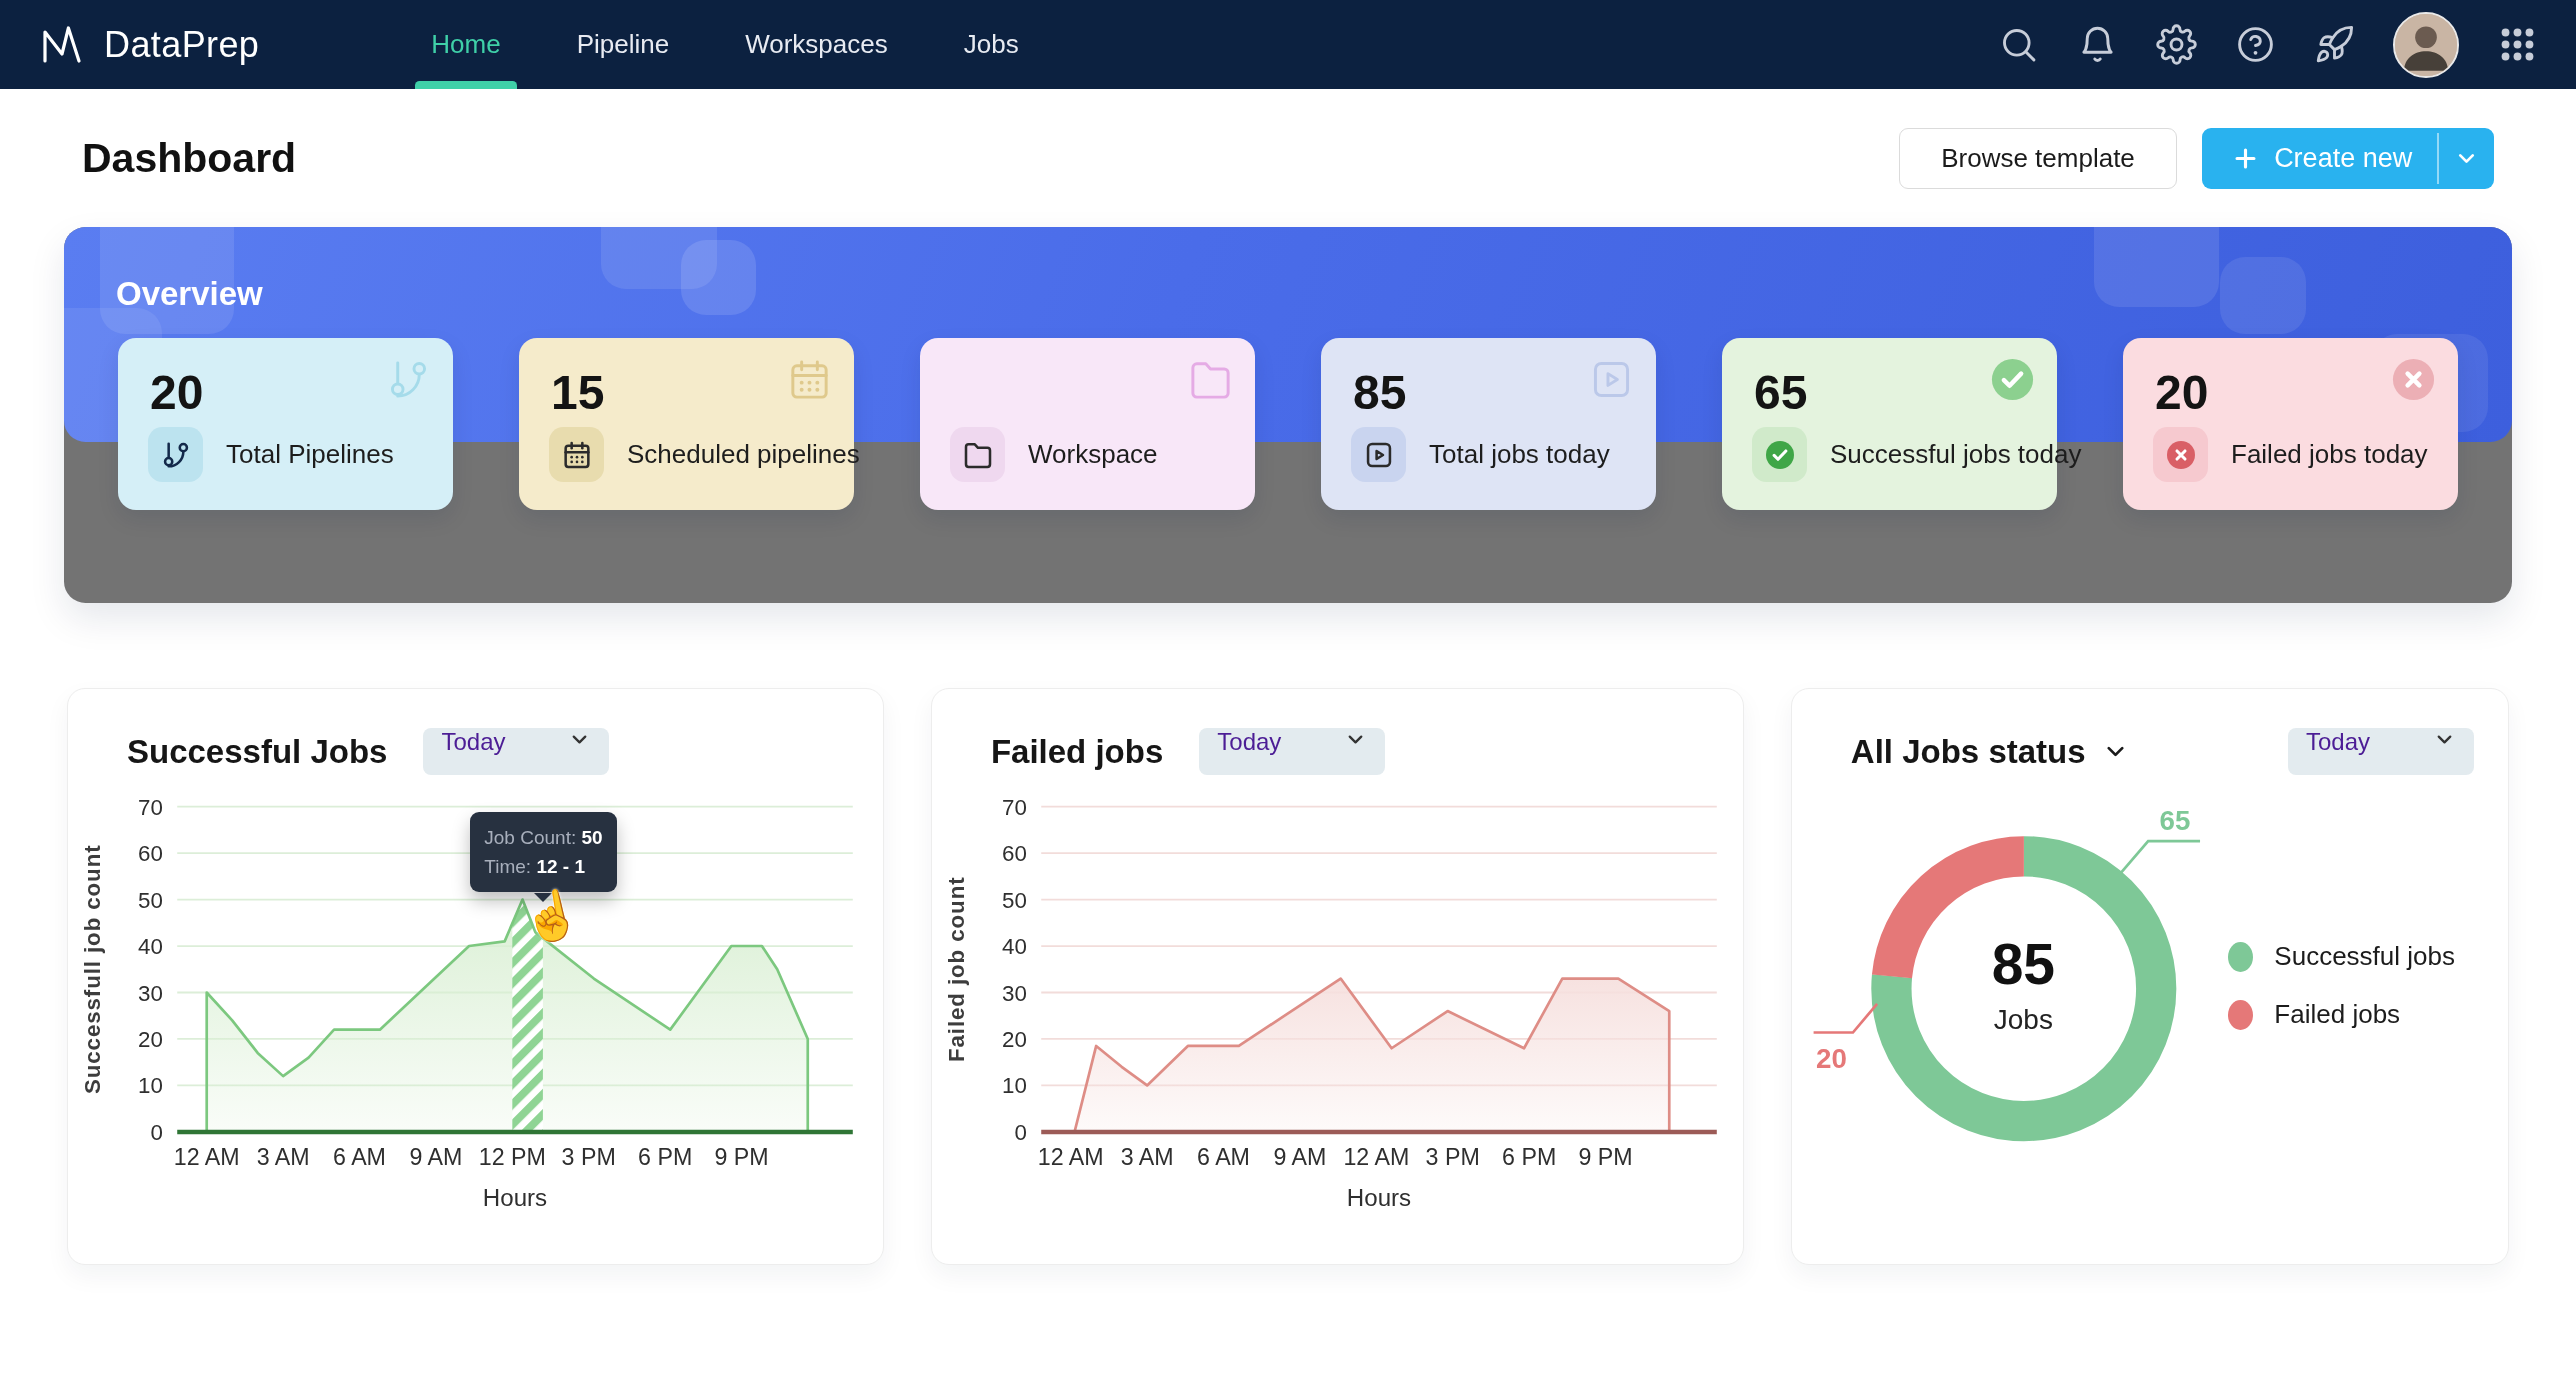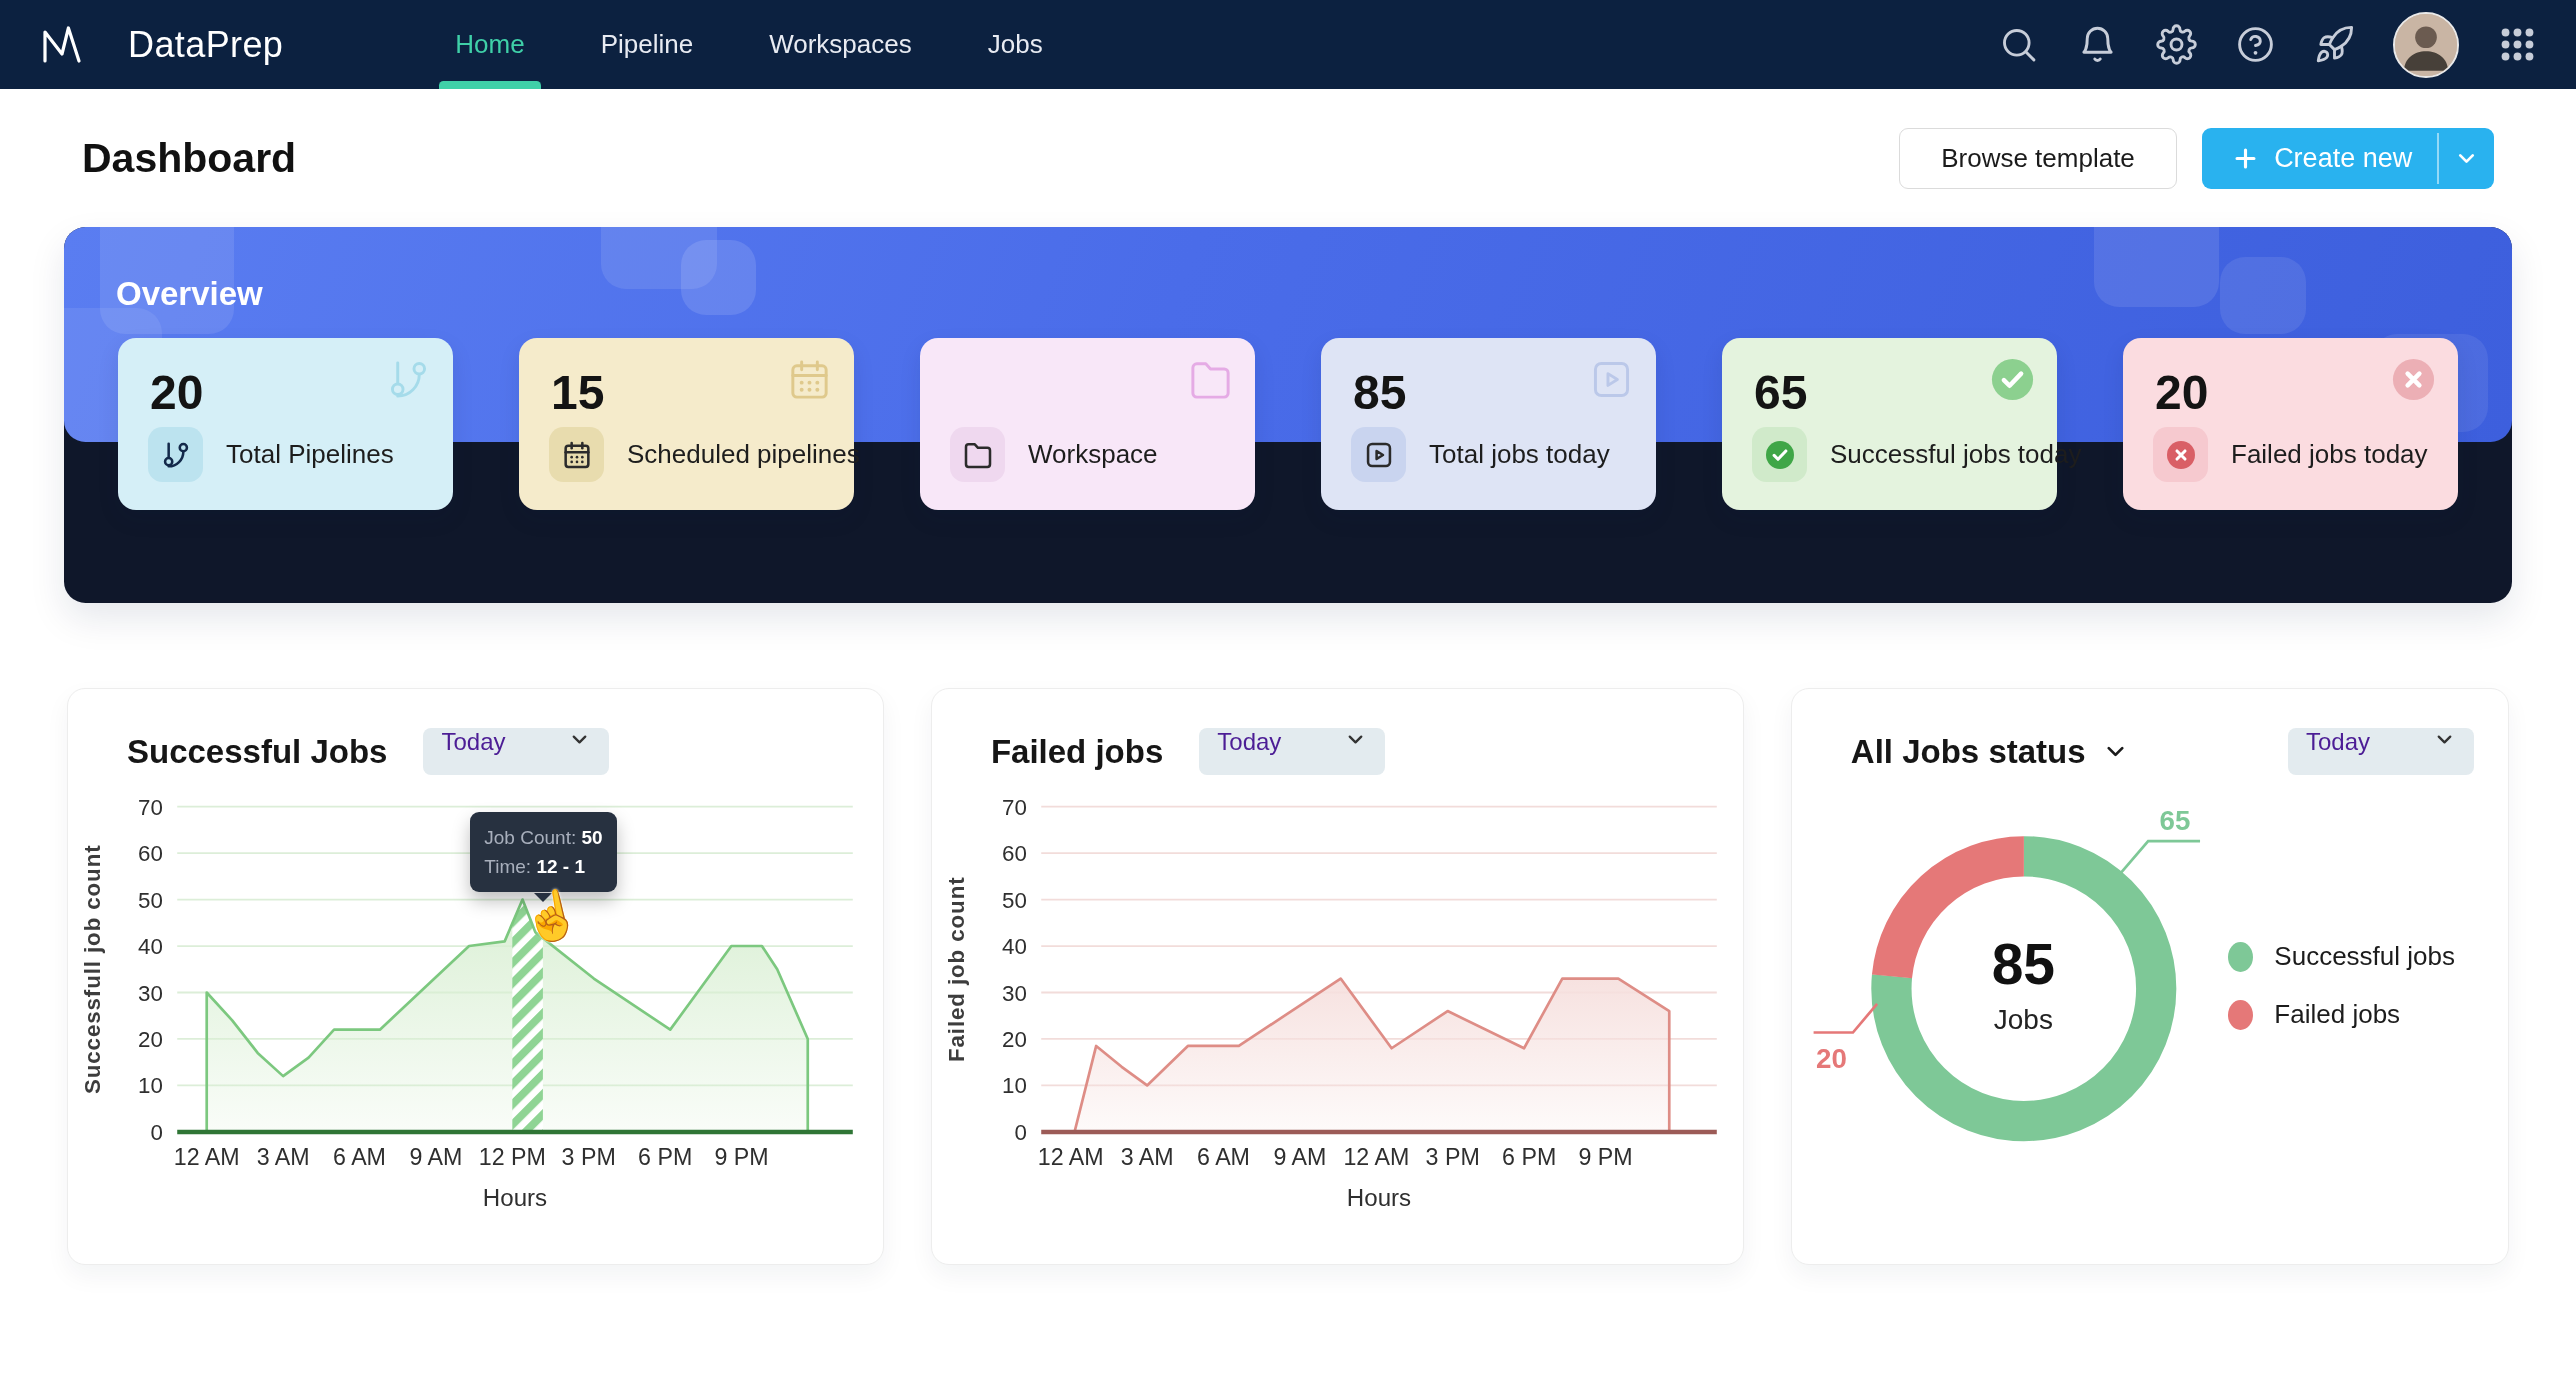--- a/index.html
+++ b/index.html
@@ -10,21 +10,21 @@
     color:#1b1b1b;
     overflow:hidden;
     position:relative;
   }
   svg text { font-family:"Liberation Sans", sans-serif; }
 
   
   .nav { height:89px; background:#0C2140; display:flex; align-items:center; padding:0 38px; }
   .brand { display:flex; align-items:center; gap:18px; color:#fff; }
   .brand svg { width:48px; height:48px; }
-  .brand-name { font-size:36px; font-weight:500; letter-spacing:0.4px;margin-left:24px; }
+  .brand-name { font-size:36px; font-weight:500; letter-spacing:0.4px; }
   .nav-items { display:flex; margin-left:134px; height:100%; }
   .nav-item { position:relative; display:flex; align-items:center; padding:0 38px; font-size:26px; color:#E8EBF2; cursor:pointer; }
   .nav-item.active { color:#3FD0A8; }
   .nav-item.active::after { content:""; position:absolute; left:21.5px; right:21.5px; bottom:0; height:8px; background:#3FD0A8; border-radius:4.5px 4.5px 0 0; }
   .nav-right { margin-left:auto; display:flex; align-items:center; gap:38px; }
   .nav-icon { width:41px; height:41px; color:#C7CDD9; cursor:pointer; display:flex; }
   .nav-icon svg { width:100%; height:100%; }
   .avatar { width:66px; height:66px; border-radius:50%; overflow:hidden; background:#C9B5A4; border:2.7px solid #E9E9E9; }
   .avatar svg { width:100%; height:100%; }
 
@@ -35,21 +35,21 @@
   .btn-browse { height:61px; padding:0 41px; background:#fff; border:1.8px solid #DBDBDB; border-radius:9px;
     font-size:26px; color:#1b1b1b; display:flex; align-items:center; cursor:pointer; font-family:inherit; }
   .btn-create { height:61px; background:#29B2EF; border-radius:9px; color:#fff; display:flex; align-items:stretch; cursor:pointer; }
   .btn-create-main { display:flex; align-items:center; gap:14.3px; padding:0 25px 0 29px; font-size:27px; }
   .btn-create-main svg { width:29px; height:29px; }
   .btn-create .divider { width:1.8px; background:rgba(255,255,255,.5); margin:5.4px 0; }
   .btn-create-caret { width:55px; display:flex; align-items:center; justify-content:center; }
   .btn-create-caret svg { width:25px; height:25px; }
 
   
-  .overview { position:relative; margin:38px 64px 12px; height:376px; background:#0f172a; border-radius:21.5px;
+  .overview { position:relative; margin:38px 64px 12px; height:376px; background:#737373; border-radius:21.5px;
     box-shadow:0 16px 36px rgba(13,33,64,.10); }
   .banner { position:absolute; left:0; right:0; top:0; height:215px; border-radius:21.5px;
     background:linear-gradient(110deg,#5A7DF1 0%,#4A6CE9 45%,#3D5FDD 100%); overflow:hidden; }
   .banner .deco { position:absolute; border-radius:25px; background:#fff; }
   .banner-title { position:absolute; left:52px; top:48px; font-size:33px; font-weight:bold; color:#fff; }
   .cards { position:absolute; left:54px; right:54px; top:111px; display:flex; gap:66px; }
   .stat-card { width:335px; height:172px; border-radius:18px; position:relative; padding:27px 32px;
     box-shadow:0 9px 21.5px rgba(13,33,64,.10); }
   .stat-value { font-size:48px; font-weight:bold; color:#141414; }
   .stat-top-icon { position:absolute; right:21.5px; top:18px; width:47px; height:47px; display:flex; }

